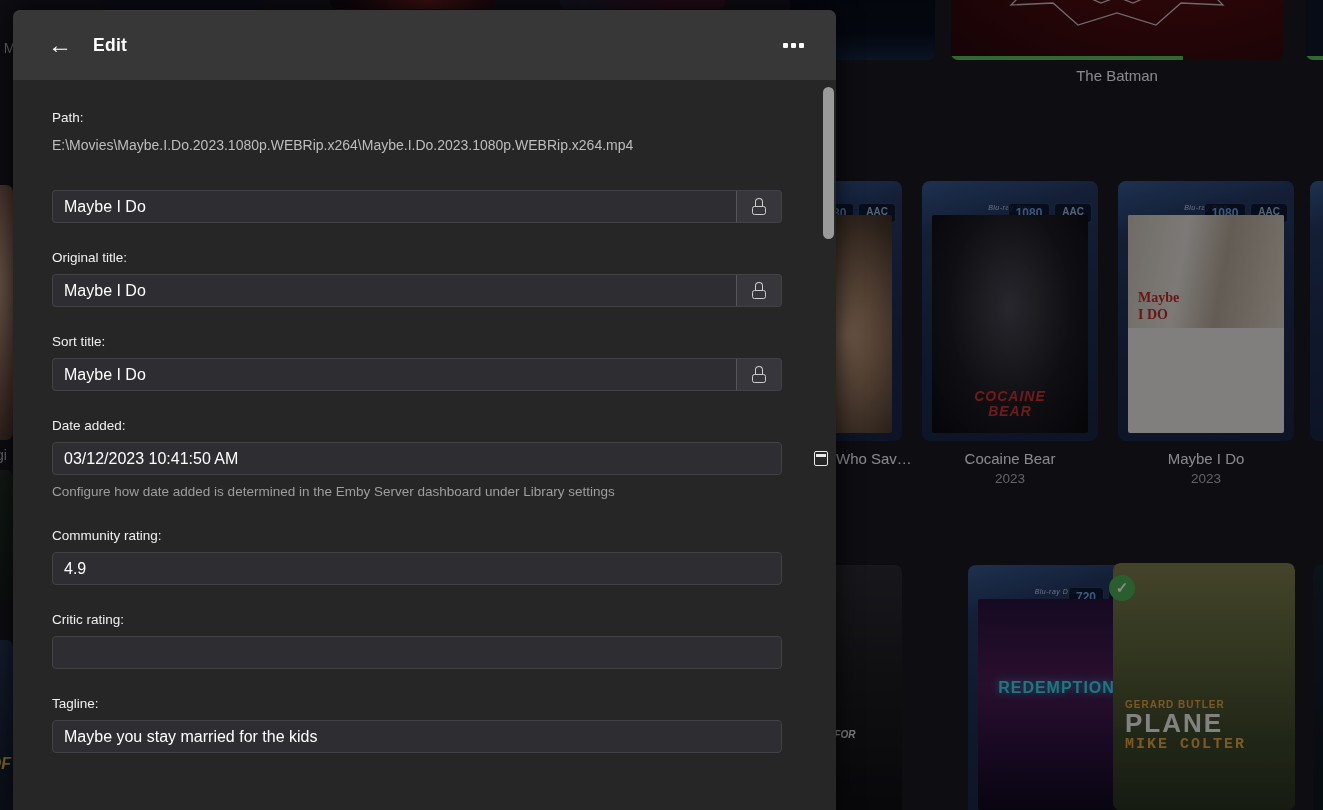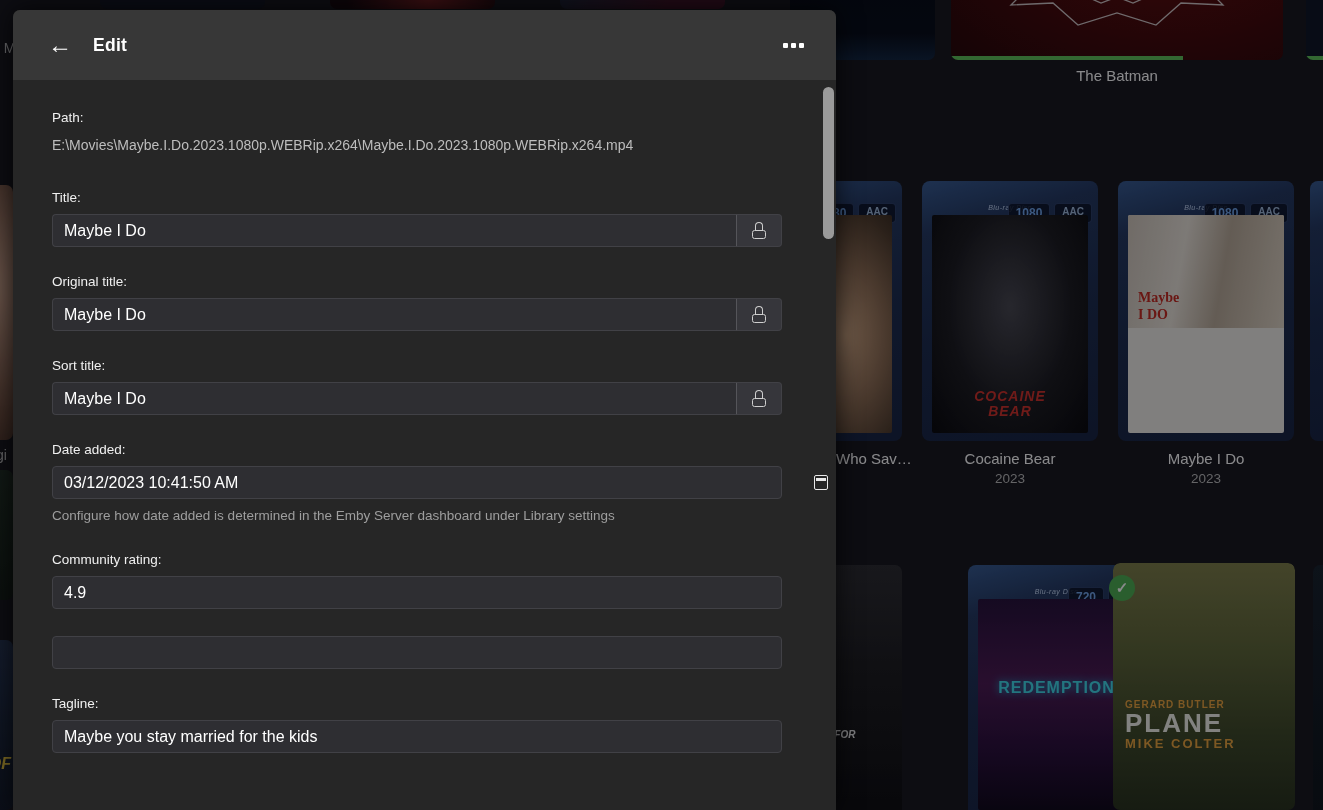--- a/index.html
+++ b/index.html
@@ -41,21 +41,21 @@
      font-size:14px; line-height:17px; font-weight:bold; }
   .redemption-art { position:relative; width:100%; height:100%;
      background:linear-gradient(180deg,#251038 0%,#4a1850 40%,#2a0e3a 70%,#0e0618 100%); }
   .redemption-title { position:absolute; top:38%; width:100%; text-align:center; color:#3fd9e8;
      font-size:16px; font-weight:bold; letter-spacing:1px; text-shadow:0 0 8px #19b6d8; }
   .plane-art { position:relative; width:100%; height:100%; border-radius:7px;
      background:linear-gradient(180deg,#7c7d47 0%,#5d6536 35%,#3c4726 70%,#27301b 100%); }
   .plane-lines { position:absolute; top:55%; left:12px; }
   .plane-l1 { color:#e8a23c; font-size:10px; font-weight:bold; letter-spacing:1px; }
   .plane-l2 { color:#f2f2ea; font-size:26px; font-weight:bold; letter-spacing:2px; line-height:26px; }
-  .plane-l3 { color:#e8a23c; font-size:13px; font-weight:bold; letter-spacing:2px; }
+  .plane-l3 { color:#e8a23c; font-size:15px; font-weight:bold; letter-spacing:2px;font-family:Liberation Mono, monospace; }
   .sincity-art { position:relative; width:100%; height:100%;
      background:linear-gradient(180deg,#2a2a2e 0%,#1a1a1c 45%,#0c0c0e 100%); }
   .sincity-t1 { position:absolute; top:52%; left:4px; color:#c41414; font-size:22px;
      font-style:italic; font-weight:bold; line-height:22px; }
   .sincity-t2 { position:absolute; top:67%; left:2px; color:#e8e8e8; font-size:10px;
      font-style:italic; font-weight:bold; }
   .whosaved-art { position:relative; width:100%; height:100%;
      background:radial-gradient(ellipse at 60% 55%, #caa27e 0%, #8a6a50 40%, #4a3828 75%, #241a10 100%); }
 
   .sliver-frag { position:absolute; color:#bdbdbd; font-size:14px; font-weight:500; }
@@ -259,21 +259,20 @@
           <i></i>
       </button>
     </div>
 
     <div id="modal-body">
 
       <div class="field-label path-label">Path:</div>
       <div class="path-value">E:\Movies\Maybe.I.Do.2023.1080p.WEBRip.x264\Maybe.I.Do.2023.1080p.WEBRip.x264.mp4</div>
 
       <div class="field">
-        <div class="field-label">Title:</div>
         <div class="input-row">
           <input class="text-input" type="text" value="Maybe I Do" style="">
           <button class="lock-btn">
             <span class="lock-i">
                 <span class="shackle"></span>
                 <span class="lbody"></span>
               </span>
           </button>
         </div>
       </div>
@@ -312,20 +311,21 @@
         </div>
         <div class="helper-text">Configure how date added is determined in the Emby Server dashboard under Library settings</div>
       </div>
 
       <div class="field">
         <div class="field-label">Community rating:</div>
         <input class="text-input" type="text" value="4.9" style="">
       </div>
 
       <div class="field">
+        <div class="field-label">Critic rating:</div>
         <input class="text-input" type="text" value="" style="">
       </div>
 
       <div class="field field-tagline">
         <div class="field-label">Tagline:</div>
         <input class="text-input" type="text" value="Maybe you stay married for the kids" style="">
       </div>
 
     </div>
 

